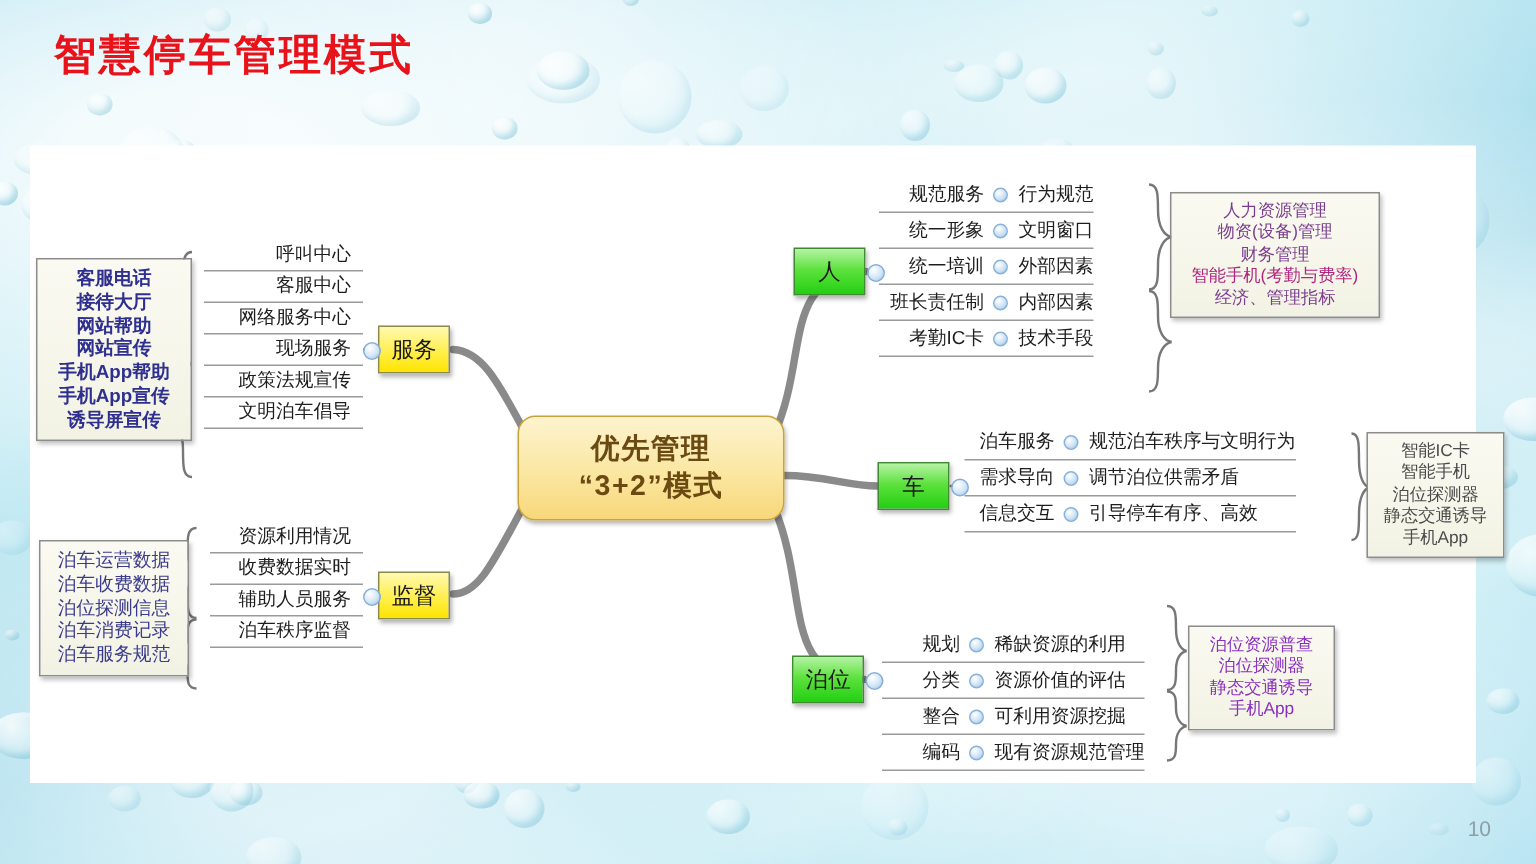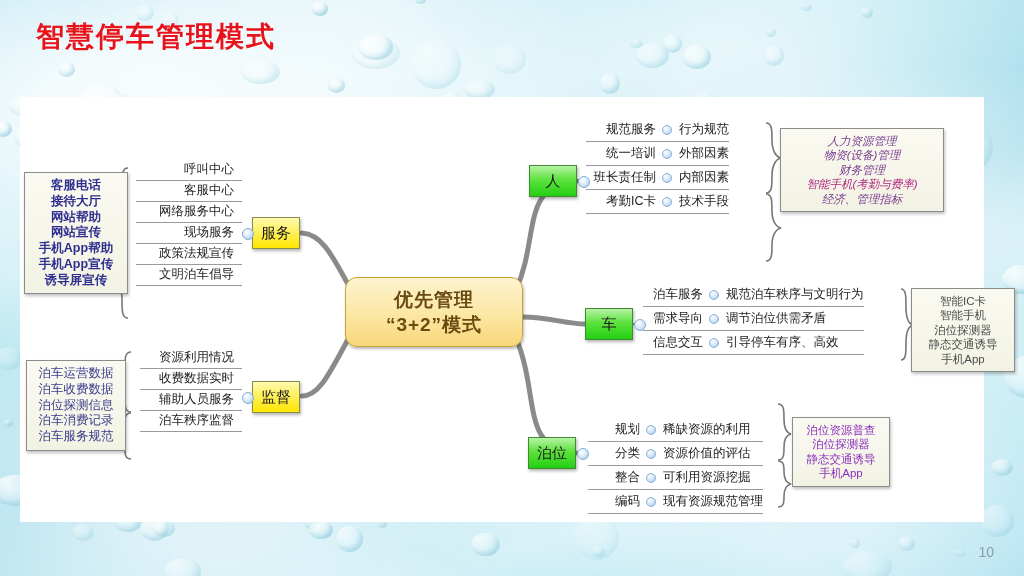--- a/index.html
+++ b/index.html
@@ -51,24 +51,24 @@
   .sumbox{position:absolute;z-index:4;box-sizing:border-box;
      border:1px solid #8c8c8c;box-shadow:1px 2px 3px rgba(0,0,0,.25);
      background:linear-gradient(180deg,#fafaf2 0%,#f2f2e4 100%);
      text-align:center;line-height:1.26;}
   .sumbox div{white-space:nowrap;}
   #box-service{left:24px;top:172px;width:104px;padding:5px 4px;font-size:12.5px;
      color:#2f2f8f;font-weight:bold;}
   #box-supervise{left:26px;top:360px;width:100px;padding:5px 3px;font-size:12.5px;
      color:#3b3b8c;}
   
-  #box-ren{left:780px;top:128px;width:164px;padding:5px 3px;font-size:11.5px;
-     color:#7a3d8e;text-align:center;font-style:italic;}
+  #box-ren{left:780px;top:128px;width:140px;padding:5px 3px;font-size:11.5px;
+     color:#7a3d8e;text-align:center;}
   #box-ren .hl{color:#b0267f;}
-  #box-che{left:911px;top:288px;width:104px;padding:5px 3px;font-size:11.5px;
+  #box-che{left:911px;top:288px;width:92px;padding:5px 3px;font-size:11.5px;
      color:#4b4b4b;text-align:center;}
   #box-bowei{left:792px;top:417px;width:98px;padding:5px 3px;font-size:11.5px;
      color:#8a2fbe;text-align:center;}
   
   .list-left{position:absolute;z-index:4;}
   .list-left .item{position:relative;text-align:right;font-size:12.5px;color:#1d1d1d;
      padding:1px 8px 2px 0;border-bottom:1px solid #9a9a9a;white-space:nowrap;}
   .list-left .item:last-child{border-bottom:1px solid #9a9a9a;}
   #list-service{left:136px;top:160px;width:106px;}
   #list-supervise{left:140px;top:348px;width:102px;}
@@ -358,20 +358,27 @@
 
 <div class="rows" id="rows-ren">
     <div class="row">
       <span class="k">规范服务</span>
       <span class="dot">
         <i class="bullet"></i>
       </span>
       <span class="v">行为规范</span>
     </div>
     <div class="row">
+      <span class="k">统一形象</span>
+      <span class="dot">
+        <i class="bullet"></i>
+      </span>
+      <span class="v">文明窗口</span>
+    </div>
+    <div class="row">
       <span class="k">统一培训</span>
       <span class="dot">
         <i class="bullet"></i>
       </span>
       <span class="v">外部因素</span>
     </div>
     <div class="row">
       <span class="k">班长责任制</span>
       <span class="dot">
         <i class="bullet"></i>

